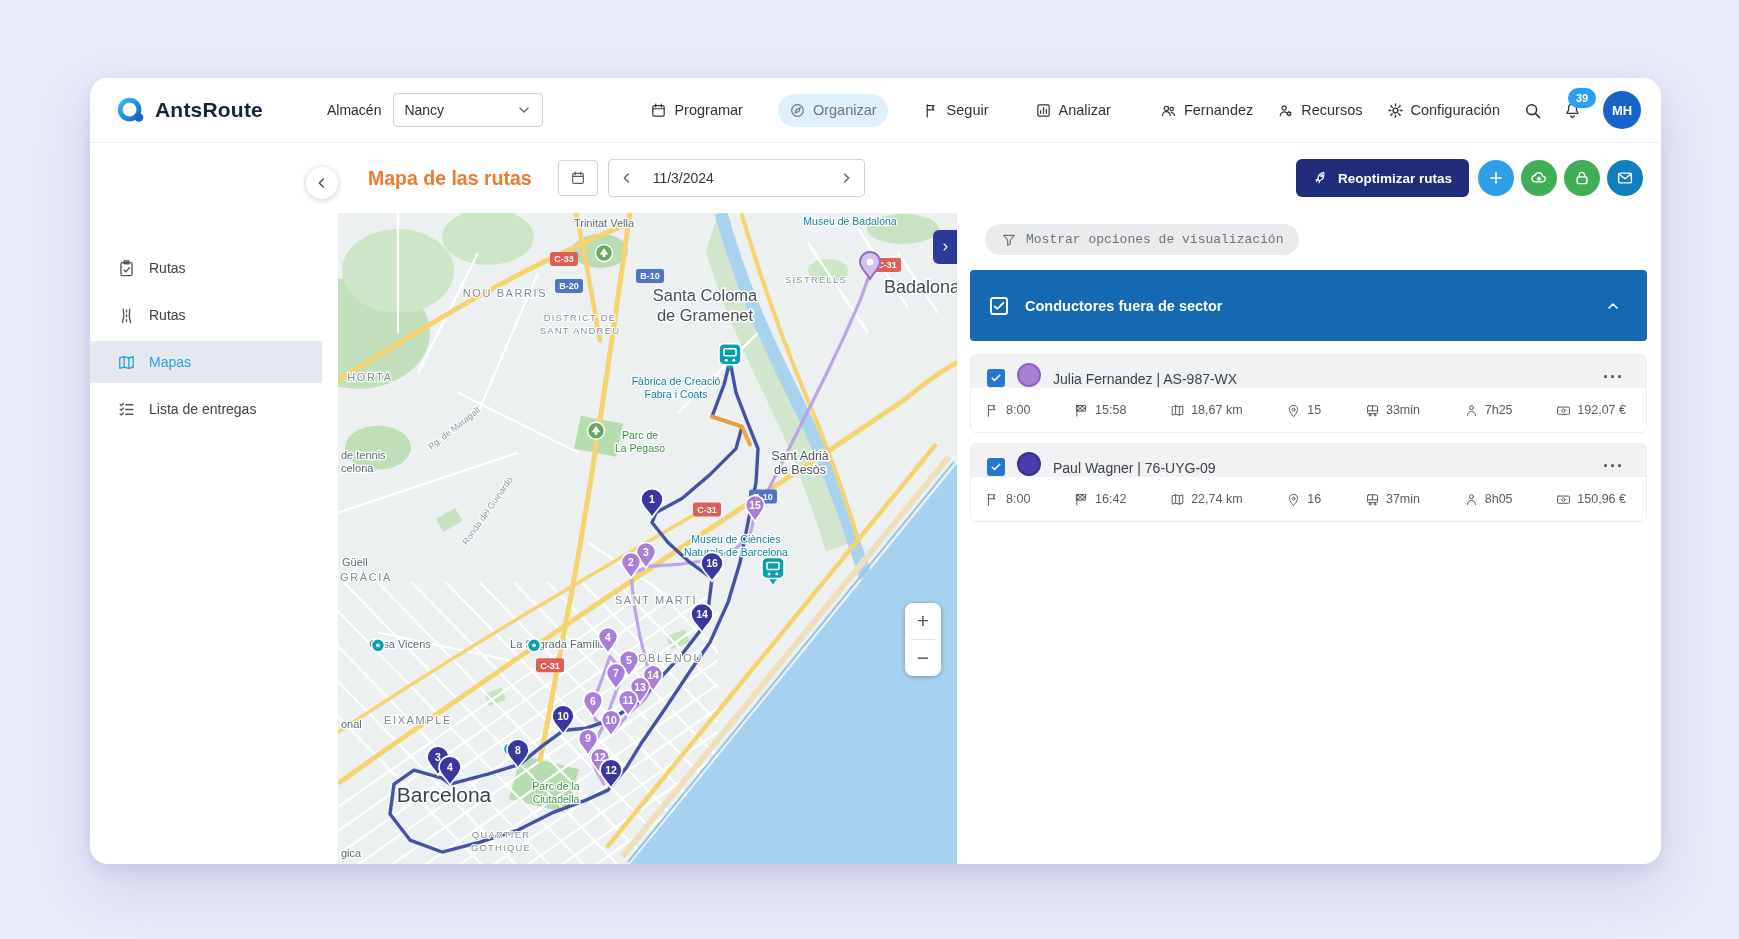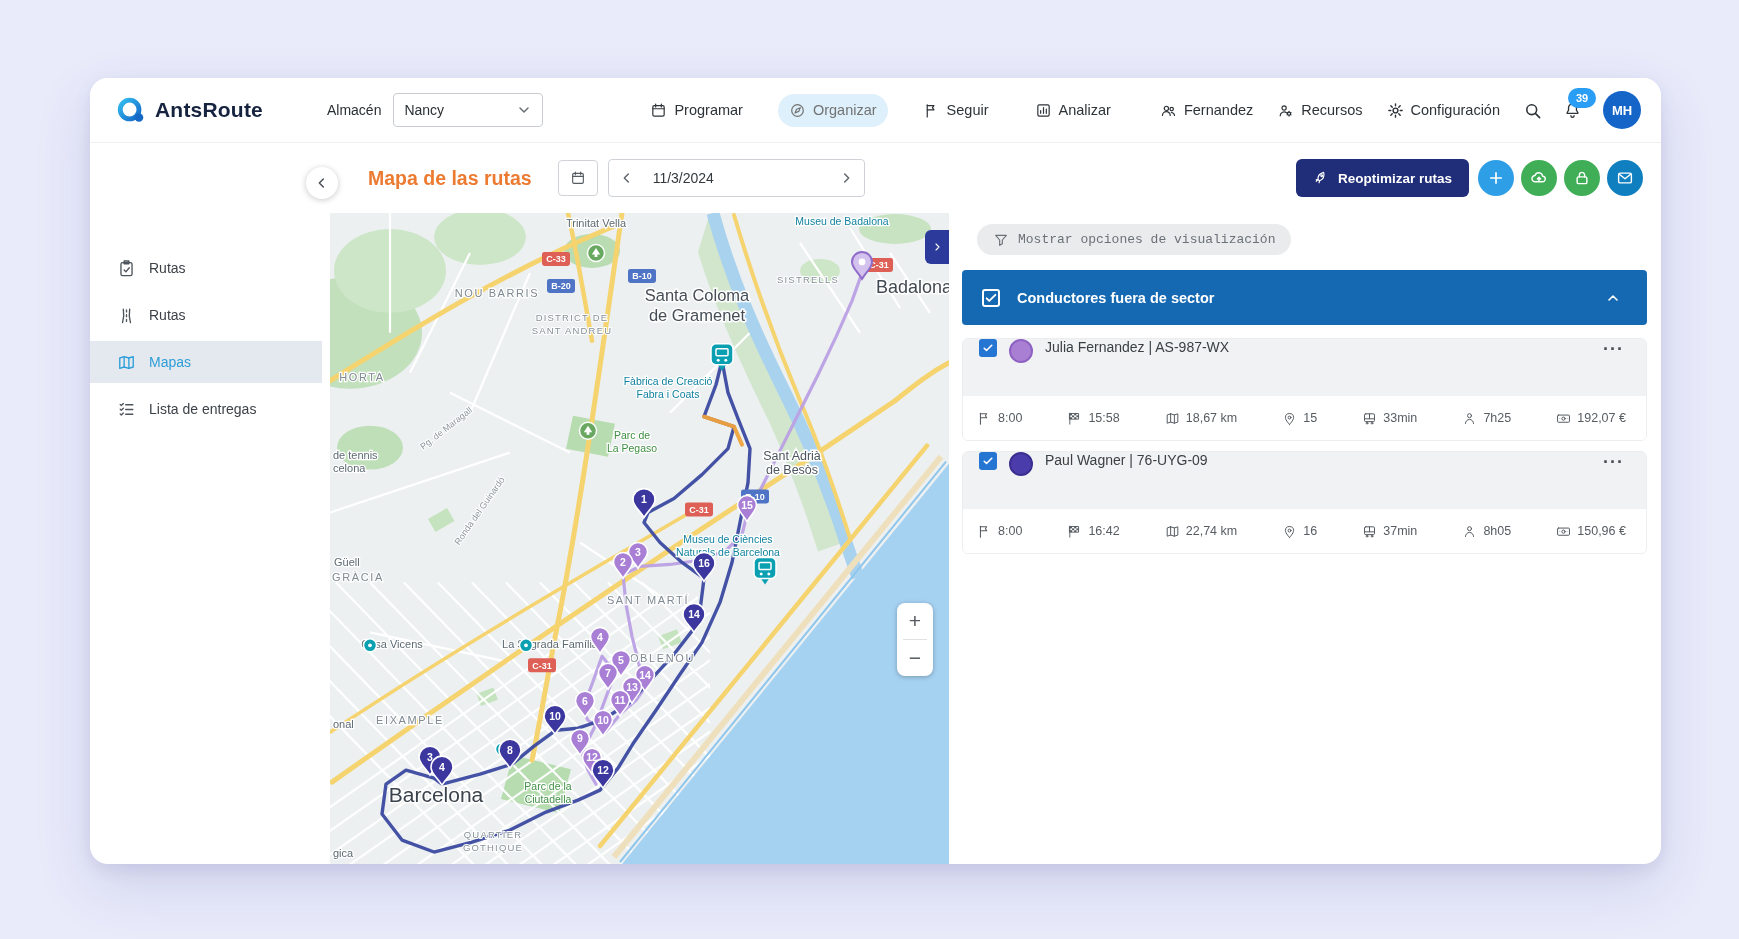--- a/index.html
+++ b/index.html
@@ -42,21 +42,21 @@
   .date-nav{width:36px;height:100%;border:none;background:none;display:flex;align-items:center;justify-content:center;color:#60666c;cursor:pointer}
   .date-nav svg{width:15px;height:15px}
   .date-value{flex:1;font-size:14px;color:#33383d;padding-left:8px}
   .toolbar-right{margin-left:auto;display:flex;align-items:center;gap:3px;padding-right:18px}
   .reoptimize-btn{height:38px;padding:0 17px;border:none;border-radius:6px;background:#202d78;color:#fff;font-size:13.5px;font-weight:600;display:flex;align-items:center;gap:9px;font-family:inherit;cursor:pointer;margin-right:6px;white-space:nowrap}
   .reoptimize-btn svg{width:16px;height:16px}
   .circle-btn{width:36px;height:36px;border-radius:50%;border:none;color:#fff;display:flex;align-items:center;justify-content:center;cursor:pointer}
   .circle-btn svg{width:18px;height:18px}
   .content-body{flex:1;display:flex;min-height:0}
   
-  .map-wrap{width:619px;flex:0 0 619px;margin-left:8px;position:relative;overflow:hidden;background:#fde047}
+  .map-wrap{width:619px;flex:0 0 619px;margin-left:16px;position:relative;overflow:hidden;background:#fde047}
   .map-wrap svg.map{position:absolute;inset:0;width:100%;height:100%;display:block}
   .zoom-ctrl{position:absolute;right:16px;top:390px;width:36px;background:#fff;border-radius:8px;box-shadow:0 1px 5px rgba(0,0,0,.28);display:flex;flex-direction:column;align-items:center;z-index:5}
   .zoom-btn{width:36px;height:36px;border:none;background:none;font-size:21px;color:#565b61;cursor:pointer;display:flex;align-items:center;justify-content:center;font-family:inherit}
   .zoom-divider{width:24px;height:1px;background:#e0e3e6}
   .map-toggle{position:absolute;right:0;top:17px;width:24px;height:34px;border:none;border-radius:6px 0 0 6px;background:#2c3a9c;color:#fff;display:flex;align-items:center;justify-content:center;cursor:pointer;z-index:5}
   .map-toggle svg{width:15px;height:15px}
   
   .mt{paint-order:stroke;stroke:#ffffff;stroke-width:3px;font-family:"Liberation Sans",sans-serif}
   text.city{font-size:21px;fill:#3a434b;font-weight:500}
   text.town{font-size:18px;fill:#414a52;font-weight:500}
@@ -67,30 +67,30 @@
   text.small{font-size:11px;fill:#5d6a72;stroke-width:2.5px}
   text.poi-green{font-size:10.5px;fill:#3f8f43;stroke-width:2.5px}
   text.poi-teal{font-size:10.5px;fill:#11829e;stroke-width:2.5px}
   text.street{font-size:9px;fill:#8a949b;stroke-width:2px}
   text.badge-txt{font-size:9px;fill:#fff;font-weight:700}
   text.pin-num{font-size:10.5px;font-weight:700;fill:#fff}
   
   .panel{flex:1;margin-left:13px;margin-right:14px;padding-top:11px;min-width:0}
   .filter-pill{display:inline-flex;align-items:center;gap:9px;height:31px;padding:0 16px;margin-left:15px;border-radius:16px;background:#e9ebed;color:#6b7177;font-size:13px;cursor:pointer;border:none;font-family:Liberation Mono, monospace}
   .filter-pill svg{width:14px;height:14px}
-  .group-bar{margin-top:15px;height:55px;border-radius:4px;background:#1569b3;display:flex;align-items:center;padding:0 20px;color:#fff}
+  .group-bar{margin-top:15px;height:55px;border-radius:4px;background:#1569b3;display:flex;align-items:center;padding:8px 20px;color:#fff}
   .cb{width:18px;height:18px;border-radius:3px;border:2px solid #2576d2;background:#2576d2;display:flex;align-items:center;justify-content:center;flex:0 0 18px;cursor:pointer;box-sizing:border-box}
   .cb svg{width:12px;height:12px;color:#fff}
   .cb.on-blue{border-color:#fff;background:transparent}
   .group-label{font-size:14.5px;font-weight:700;margin-left:17px}
   .group-chevron{margin-left:auto;color:#fff;cursor:pointer;background:none;border:none;display:flex;align-items:center}
   .group-chevron svg{width:18px;height:18px}
   .drivers{margin-top:13px;display:flex;flex-direction:column;gap:10px}
   .driver-card{border-radius:6px;overflow:hidden;border:1px solid #ebedef}
-  .driver-head{height:56px;background:#f1f2f4;display:flex;align-items:flex-start;padding:0 16px}
+  .driver-head{height:32px;background:#f1f2f4;display:flex;align-items:flex-end;padding:0 16px}
   .driver-avatar{width:24px;height:24px;border-radius:50%;margin-left:12px;box-sizing:border-box;flex:0 0 24px}
   .driver-name{font-size:14px;color:#3a4045;margin-left:12px}
   .driver-more{margin-left:auto;font-size:18px;font-weight:700;color:#4a4f54;letter-spacing:1px;cursor:pointer;line-height:1;background:none;border:none;font-family:inherit}
   .driver-stats{height:44px;background:#fff;display:flex;align-items:center;justify-content:space-between;padding:0 20px 0 14px;border-top:1px solid #f0f1f3}
   .stat{display:flex;align-items:center;gap:6px;font-size:12.5px;color:#565c62;white-space:nowrap}
   .stat svg{width:15px;height:15px;color:#565c62;flex:0 0 15px}
 </style>
 </head>
 <body>
 

